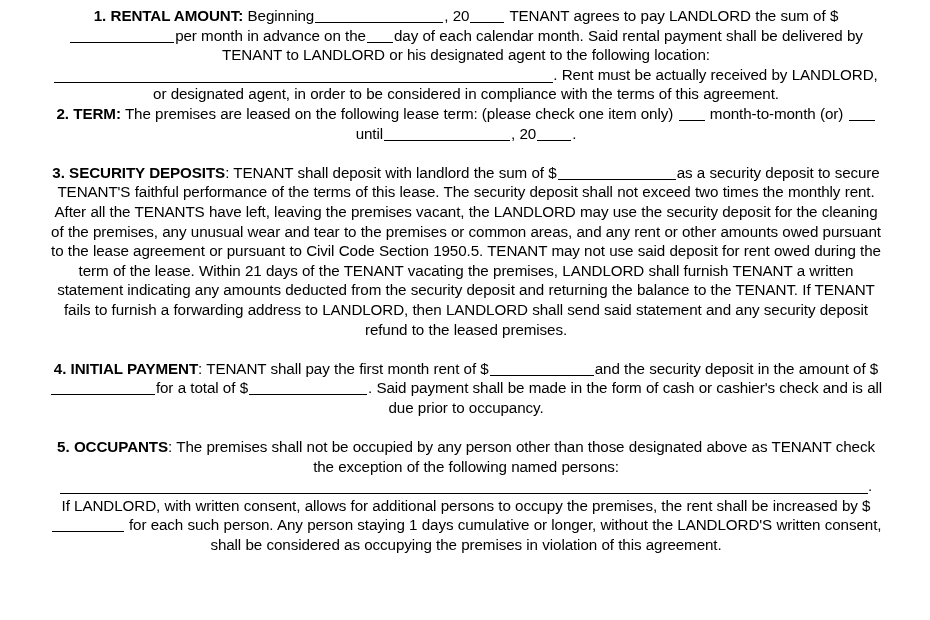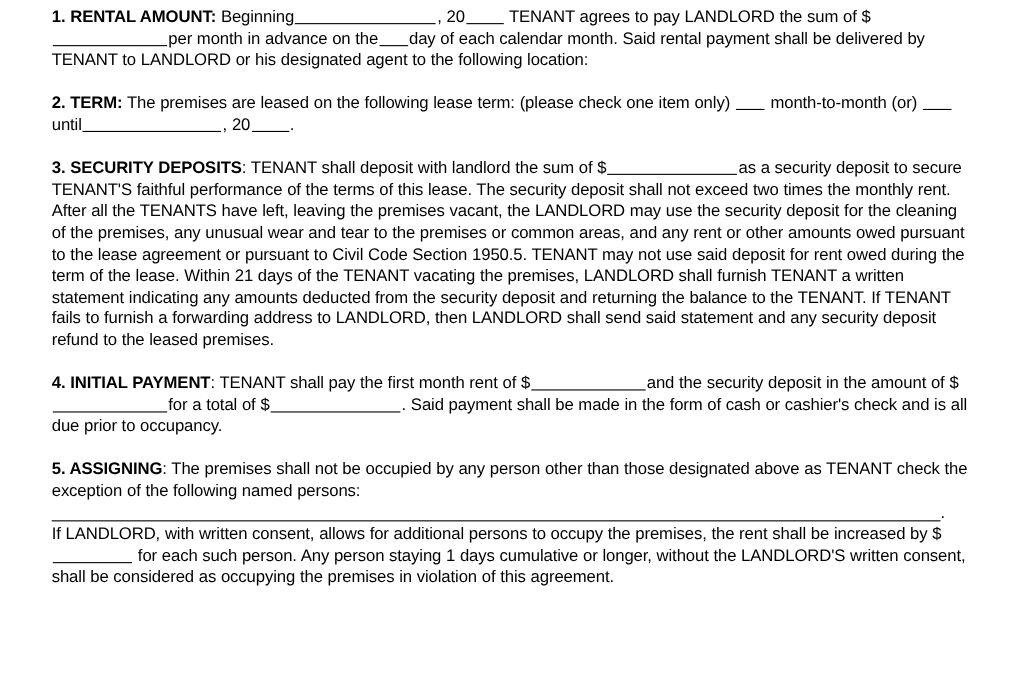--- a/index.html
+++ b/index.html
@@ -20,21 +20,21 @@
     position: relative;
     width: 930px;
     height: 620px;
     box-sizing: border-box;
     padding: 6px 45px 0 47px;
     background: #ffffff;
   }
   .clause {
     font-size: 15.2px;
     line-height: 19.6px;
-    text-align: left;
+    text-align: center;
     margin: 0;
     letter-spacing: -0.1px;
     word-spacing: 0.2px;
   }
   .clause + .clause {
     margin-top: 19.6px;
   }
   .heading {
     font-weight: bold;
   }
@@ -71,35 +71,36 @@
 </style>
 </head>
 <body>
 
 <div class="page">
 
   <p class="clause">
     <span class="heading">1.</span><span class="heading"> </span><span class="heading">RENTAL AMOUNT:</span>
     <span>Beginning</span><span class="blank b-xxl"></span><span>, 20</span><span class="blank b-sm"></span>
     <span>TENANT agrees to pay LANDLORD the sum of $</span><span class="blank b-lg"></span><span>per month in advance on the</span><span class="blank b-xs"></span><span>day of each calendar month. Said rental payment shall be delivered by TENANT to LANDLORD or his designated agent to the following location:</span>
+    <span class="rule-row"><span class="rule-inline rule-w1"></span><span>. Rent must be actually received by LANDLORD, or designated agent, in order to be considered in compliance with the terms of this agreement.</span></span>
   </p>
 
   <p class="clause">
     <span class="heading">2.</span><span class="heading"> </span><span class="heading">TERM:</span>
     <span>The premises are leased on the following lease term: (please check one item only)</span> <span class="blank b-xs"></span> <span>month-to-month (or)</span> <span class="blank b-xs"></span> <span>until</span><span class="blank b-term"></span><span>, 20</span><span class="blank b-sm"></span><span>.</span>
   </p>
 
   <p class="clause">
     <span class="heading">3.</span><span class="heading"> </span><span class="heading">SECURITY DEPOSITS</span><span>: TENANT shall deposit with landlord the sum of  $</span><span class="blank b-xl"></span><span>as a security deposit to secure TENANT'S faithful performance of the terms of this lease. The security deposit shall not exceed two times the monthly rent. After all the TENANTS have left, leaving the premises vacant, the LANDLORD may use the security deposit for the cleaning of the premises, any unusual wear and tear to the premises or common areas, and any rent or other amounts owed pursuant to the lease agreement or pursuant to Civil Code Section 1950.5. TENANT may not use said deposit for rent owed during the term of the lease. Within 21 days of the TENANT vacating the premises, LANDLORD shall furnish TENANT a written statement indicating any amounts deducted from the security deposit and returning the balance to the TENANT. If TENANT fails to furnish a forwarding address to LANDLORD, then LANDLORD shall send said statement and any security deposit refund to the leased premises.</span>
   </p>
 
   <p class="clause">
     <span class="heading">4.</span><span class="heading"> </span><span class="heading">INITIAL PAYMENT</span><span>: TENANT shall pay the first month rent of $</span><span class="blank b-lg"></span><span>and the security deposit in the amount of $</span><span class="blank b-lg"></span><span>for a total of $</span><span class="blank b-xl"></span><span>. Said payment shall be made in the form of cash or cashier's check and is all due prior to occupancy.</span>
   </p>
 
   <p class="clause">
-    <span class="heading">5.</span><span class="heading"> </span><span class="heading">ASSIGNING</span><span>: The premises shall not be occupied by any person other than those designated above as TENANT check the exception of the following named persons:</span>
+    <span class="heading">5.</span><span class="heading"> </span><span class="heading">OCCUPANTS</span><span>: The premises shall not be occupied by any person other than those designated above as TENANT check the exception of the following named persons:</span>
     <span class="rule-row"><span class="rule-inline rule-w2"></span><span>.</span></span>
     <span>If LANDLORD, with written consent, allows for additional persons to occupy the premises, the rent shall be increased by $</span> <span class="blank b-md"></span> <span>for each such person. Any person staying 1 days cumulative or longer, without the LANDLORD'S written consent, shall be considered as occupying the premises in violation of this agreement.</span>
   </p>
 
 
 </div>
 
 </body></html>

